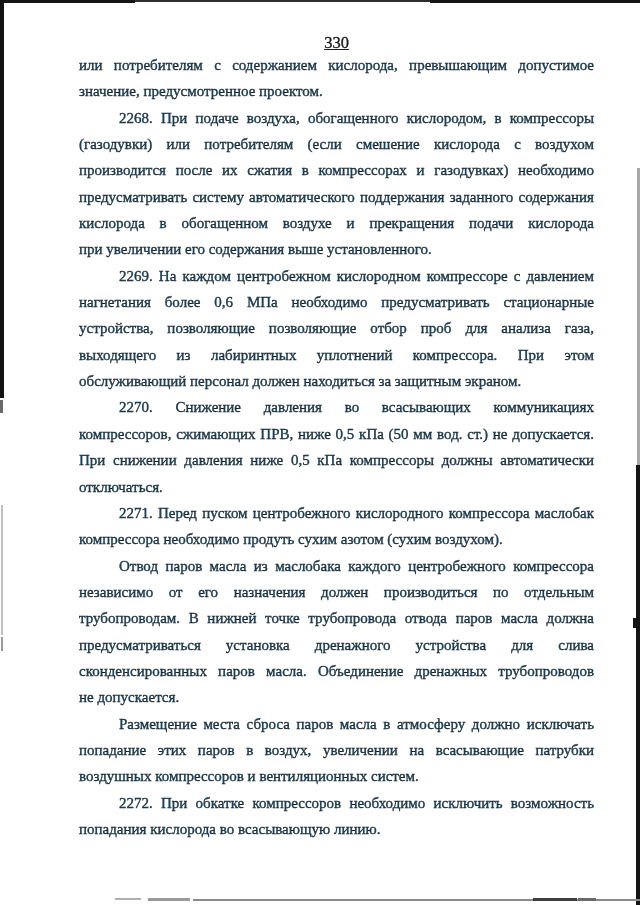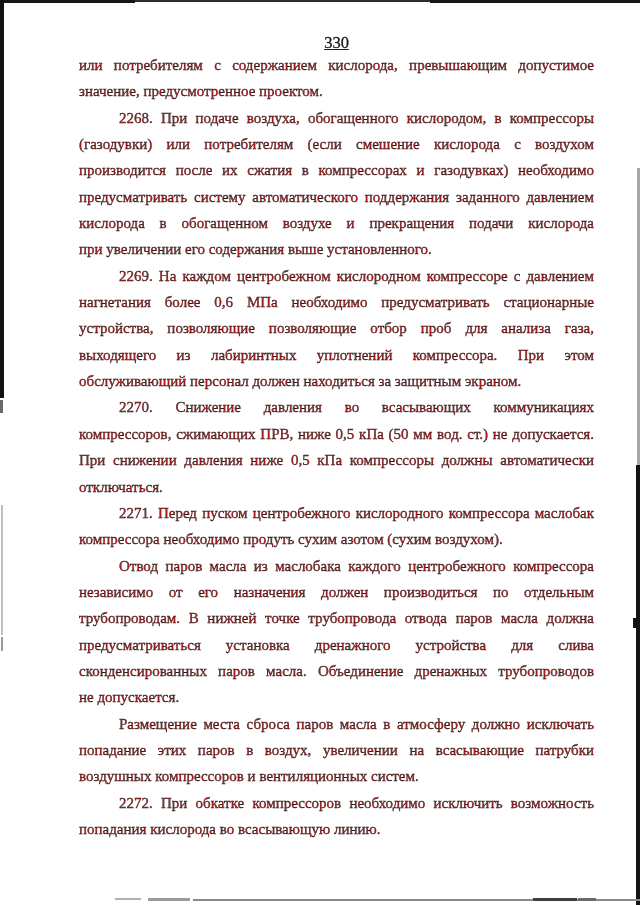--- a/index.html
+++ b/index.html
@@ -21,21 +21,21 @@
     font-size: 16.5px;
     line-height: 26px;
     color: #1c1c1c;
     text-decoration: underline;
     -webkit-text-stroke: 0.35px #1c1c1c;
   }
   .text {
     position: absolute;
     top: 52px; left: 79px; width: 515px;
     font-size: 15px;
-    color: #b91c1c;
+    color: #0c4a6e;
     -webkit-text-stroke: 0.35px #1c1c1c;
   }
   .para { margin: 0; }
   .line {
     height: 26.35px;
     line-height: 26.35px;
     text-align: justify;
     text-align-last: justify;
     overflow: hidden;
     white-space: normal;
@@ -86,21 +86,21 @@
 
   <div class="text" id="text-block">
       <div class="para">
         <div class="line">или потребителям с содержанием кислорода, превышающим допустимое</div>
         <div class="line last">значение, предусмотренное проектом.</div>
       </div>
       <div class="para indent">
         <div class="line">2268. При подаче воздуха, обогащенного кислородом, в компрессоры</div>
         <div class="line">(газодувки) или потребителям (если смешение кислорода с воздухом</div>
         <div class="line">производится после их сжатия в компрессорах и газодувках) необходимо</div>
-        <div class="line">предусматривать систему автоматического поддержания заданного давлением</div>
+        <div class="line">предусматривать систему автоматического поддержания заданного содержания</div>
         <div class="line">кислорода в обогащенном воздухе и прекращения подачи кислорода</div>
         <div class="line last">при увеличении его содержания выше установленного.</div>
       </div>
       <div class="para indent">
         <div class="line">2269. На каждом центробежном кислородном компрессоре с давлением</div>
         <div class="line">нагнетания более 0,6 МПа необходимо предусматривать стационарные</div>
         <div class="line">устройства, позволяющие позволяющие отбор проб для анализа газа,</div>
         <div class="line">выходящего из лабиринтных уплотнений компрессора. При этом</div>
         <div class="line last">обслуживающий персонал должен находиться за защитным экраном.</div>
       </div>

